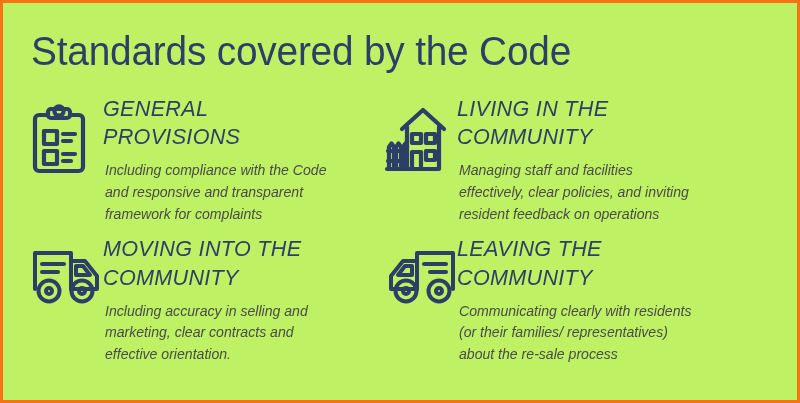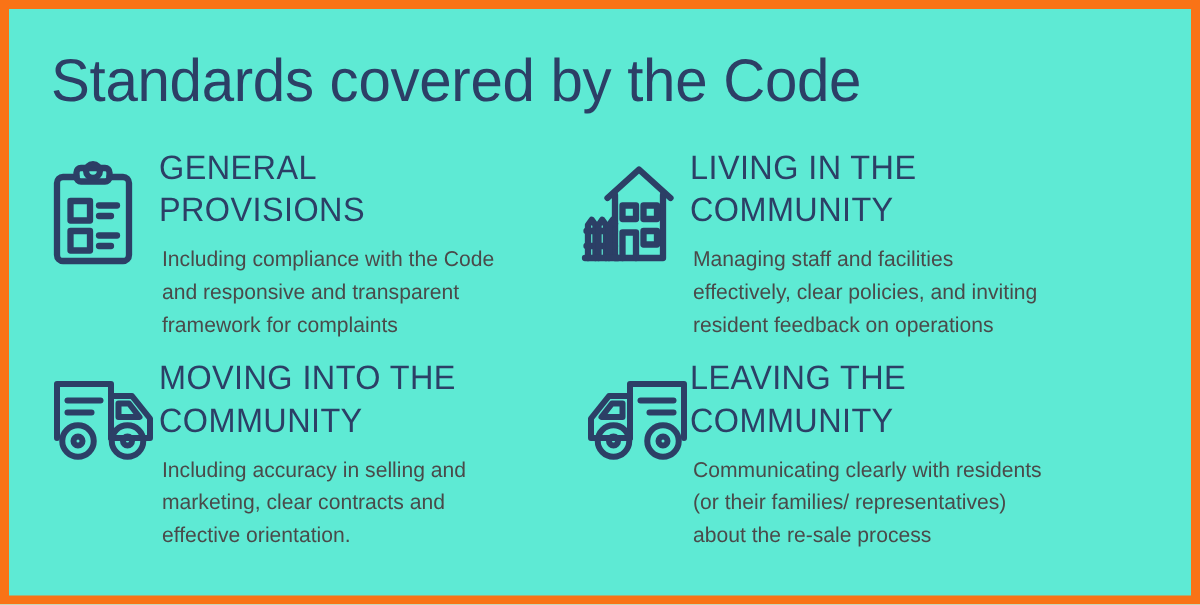--- a/index.html
+++ b/index.html
@@ -5,22 +5,22 @@
   * { box-sizing: border-box; margin: 0; padding: 0; }
   html, body {
     width: 800px; height: 403px;
     background: #ffffff;
     font-family: "Liberation Sans", sans-serif;
     overflow: hidden;
   }
   #frame {
     position: relative;
     width: 800px; height: 403px;
-    background: #5eead4;
-    border: 6px solid #f97316;
+    background: #bef264;
+    border: 3px solid #f97316;
   }
   #page-title {
     position: absolute;
     left: 28px; top: 26px;
     font-size: 40px;
     font-weight: 300;
     letter-spacing: -0.2px;
     color: #2c3f66;
     white-space: nowrap;
     line-height: 1.1;
@@ -29,20 +29,21 @@
     transform-origin: left center;
   }
   #grid {
     position: absolute;
     left: 0; top: 92px;
     width: 726px;
     display: grid;
     grid-template-columns: 1fr 1fr;
     grid-template-rows: auto auto;
     row-gap: 10px;
+    font-style: italic;
   }
   .card {
     display: flex;
     align-items: flex-start;
     padding-left: 28px;
   }
   .card.col2 { padding-left: 19px; }
   .icon-wrap {
     flex: 0 0 auto;
     width: 68px;

